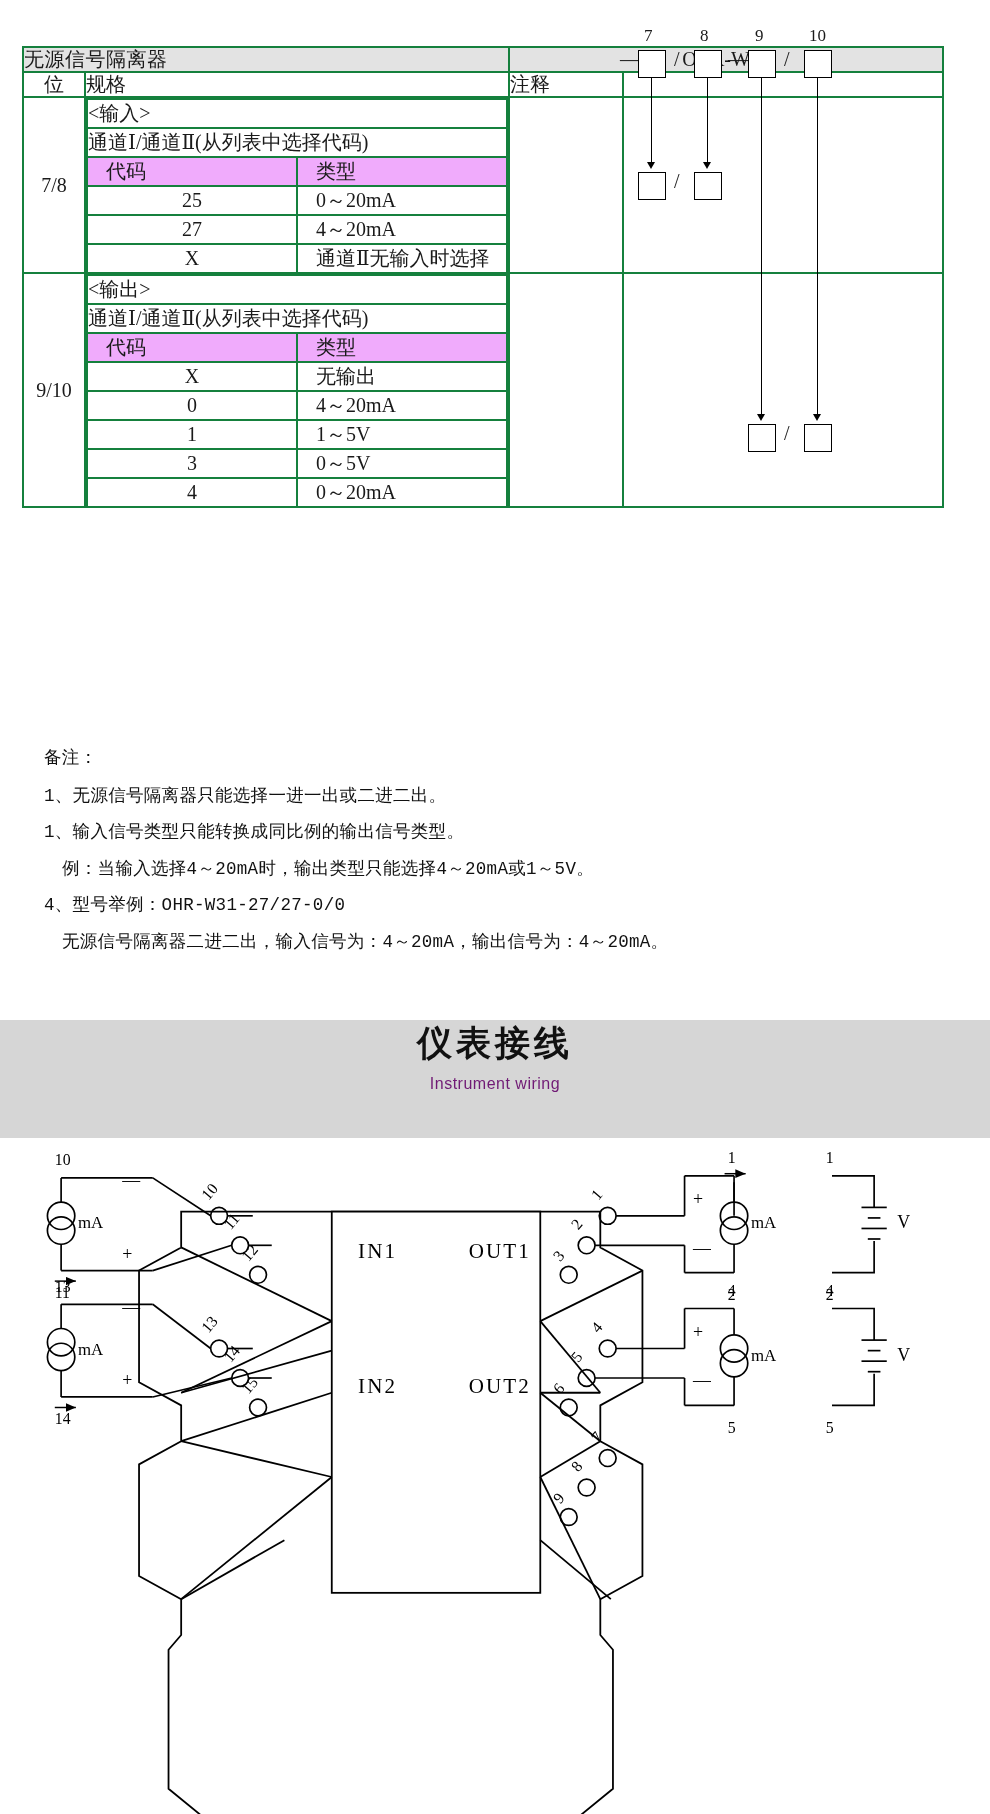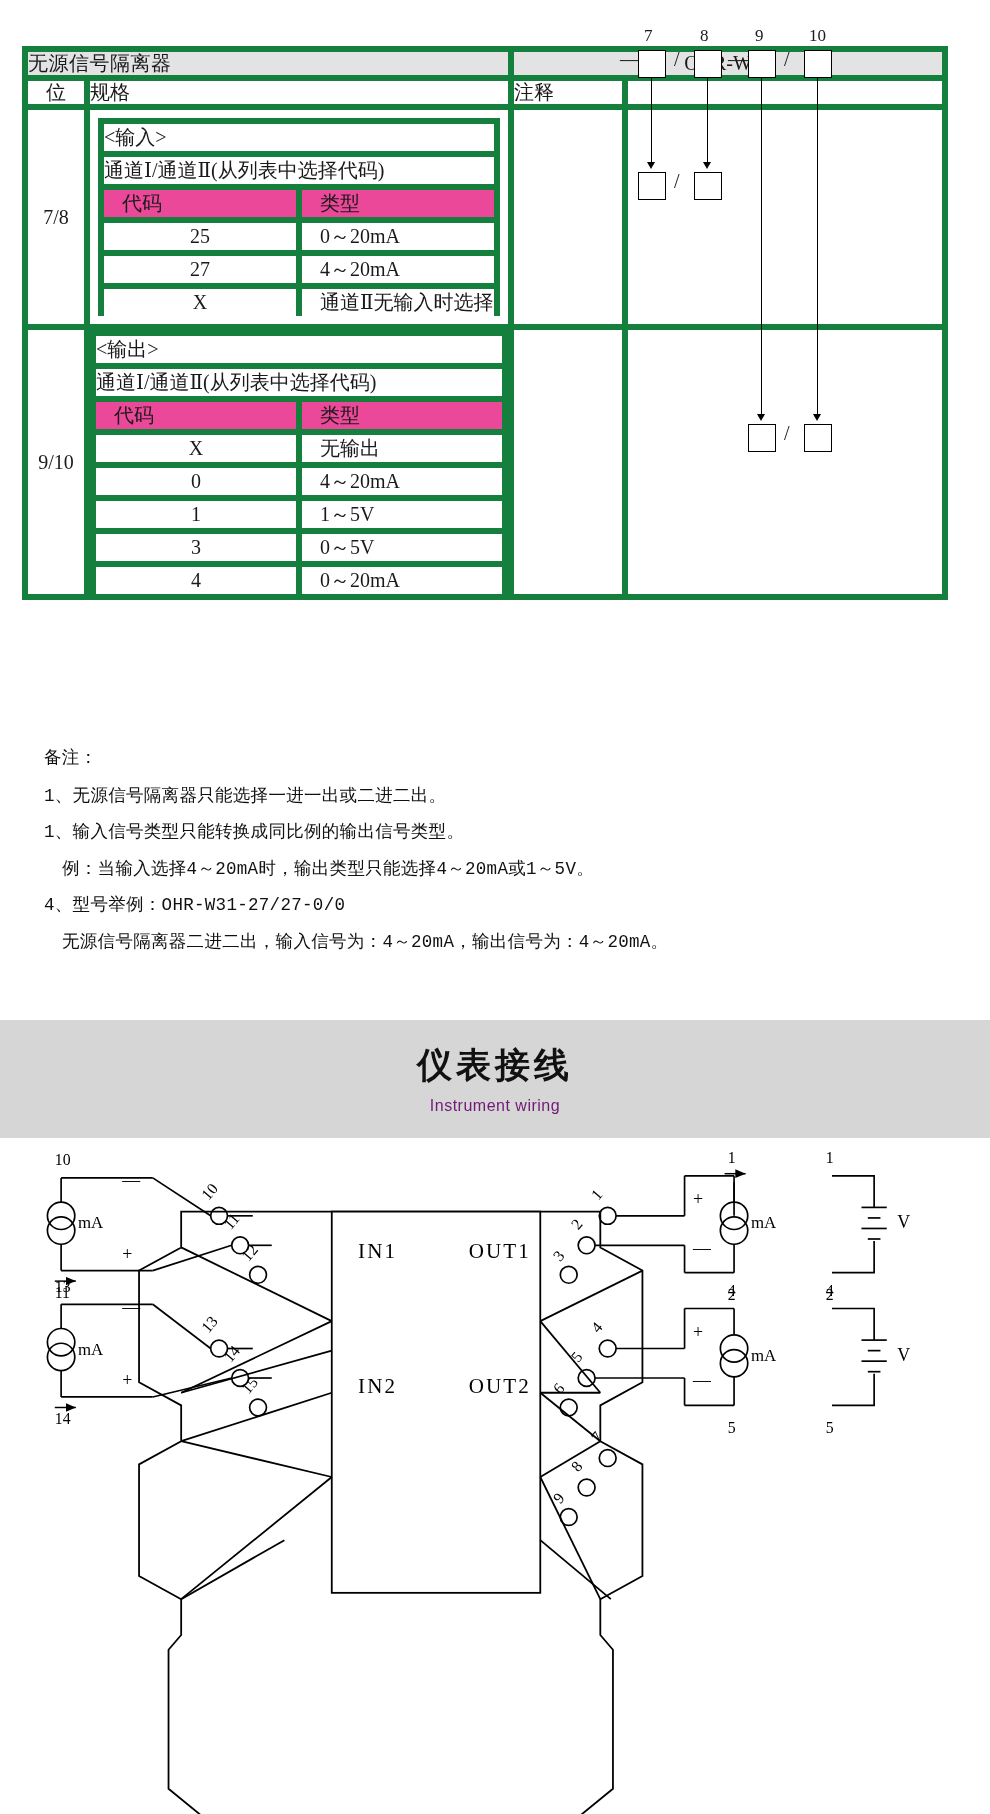--- a/index.html
+++ b/index.html
@@ -25,21 +25,21 @@
 
   table.spec {
     position: absolute;
     left: 22px;
     top: 46px;
     width: 920px;
     border-collapse: collapse;
     table-layout: fixed;
   }
   table.spec td {
-    border: 6px solid #15803d;
+    border: 2px solid #15803d;
     padding: 0;
     vertical-align: middle;
     font-size: 20px;
   }
   .cell-pad {
     padding: 7px 10px 7px 12px;
     line-height: 1.15;
   }
   .hdr-row td {
     background: #e3e3e3;
@@ -69,21 +69,21 @@
   .sub-table td {
     border: none;
     border-bottom: 1px solid #000;
     font-size: 20px;
     padding: 7px 10px 7px 14px;
   }
   .sub-table tr:last-child td {
     border-bottom: none;
   }
   .sub-table tr.shade td {
-    background: #ec4899;
+    background: #f0abfc;
     margin-left: 36px;
   }
   .code-col {
     width: 100px;
     text-align: center;
   }
   .type-col {
     text-align: left;
     padding-left: 18px !important;
   }
@@ -157,21 +157,20 @@
     position: absolute;
     left: 0;
     top: 1020px;
     width: 990px;
     height: 118px;
     background: #d6d6d6;
     text-align: center;
   }
   .banner h2 {
     margin: 0;
-    padding-top: 22px;
     font-family: "Liberation Sans", sans-serif;
     font-size: 35px;
     font-weight: bold;
     letter-spacing: 4px;
     color: #111;
   }
   .banner .sub {
     font-family: "Liberation Sans", sans-serif;
     font-size: 16px;
     color: #701a75;
@@ -213,21 +212,21 @@
       </tr>
       <tr>
         <td class="cell-pad colhdr" style="text-align:center">位</td>
         <td class="cell-pad colhdr">规格</td>
         <td class="cell-pad colhdr">注释</td>
         <td></td>
       </tr>
 
       <tr>
         <td class="pos-cell">7/8</td>
-        <td style="padding:8px">
+        <td style="padding:0">
           <table class="sub-table">
             <tbody>
               <tr>
                   <td colspan="2">&lt;输入&gt;</td>
                 </tr>
               <tr>
                   <td colspan="2">通道Ⅰ/通道Ⅱ(从列表中选择代码)</td>
                 </tr>
               <tr class="shade">
                 <td class="code-col" style="text-align:left;padding-left:18px">代码</td>

